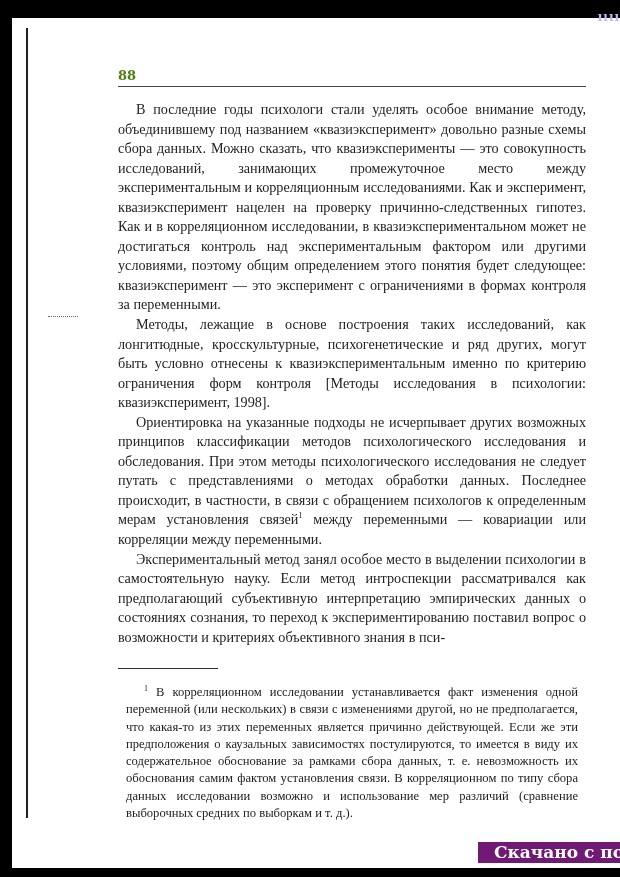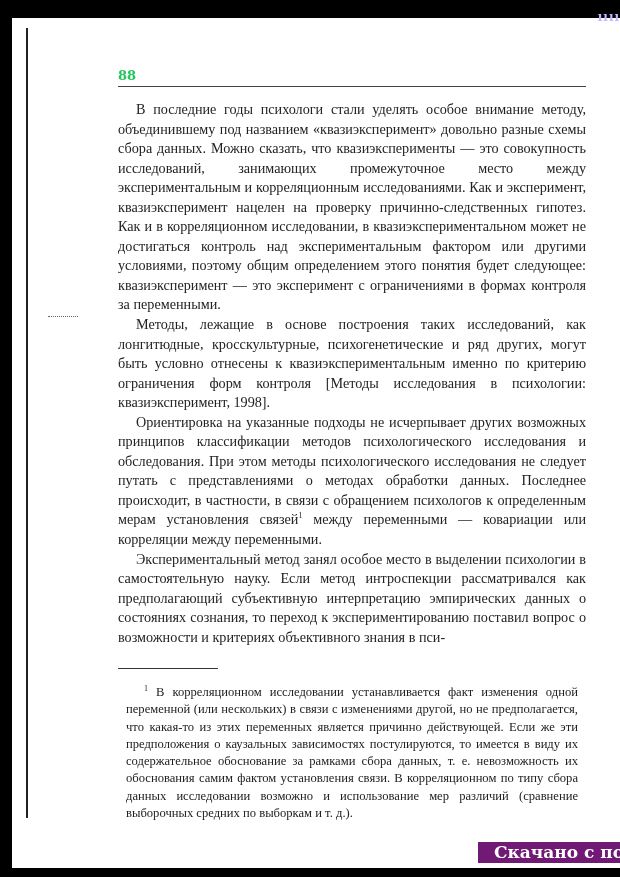--- a/index.html
+++ b/index.html
@@ -18,21 +18,21 @@
     }
     .top-right-marks {
       position: absolute; right: 0; top: 10px; color: #c4b5fd; font-weight: bold; font-size: 12px;
       letter-spacing: 1px;
     }
     .header {
       position: absolute; left: 118px; top: 66px; width: 468px; height: 20px;
       border-bottom: 1px solid #444;
       font-family: "DejaVu Sans", sans-serif;
     }
-    .page-num { position: absolute; left: 0; top: 2px; font-size: 13px; font-weight: bold; color: #22c55e; font-family: "DejaVu Serif", serif; }
+    .page-num { position: absolute; left: 0; top: 2px; font-size: 13px; font-weight: bold; color: #4d7c0f; font-family: "DejaVu Serif", serif; }
     .running-head { position: absolute; right: 0; top: 3px; font-size: 12.5px; color: #333; }
     .body-text {
       position: absolute; left: 118px; top: 100px; width: 468px;
       font-size: 14.2px; line-height: 19.55px; color: #222;
       text-align: justify; font-family: "Liberation Serif", serif;
     }
     .body-text p { margin: 0; text-indent: 18px; hyphens: auto; }
     .body-text p.cont { text-indent: 0; }
     .footnote-rule {
       position: absolute; left: 118px; top: 668px; width: 100px; height: 1px; background: #333;

